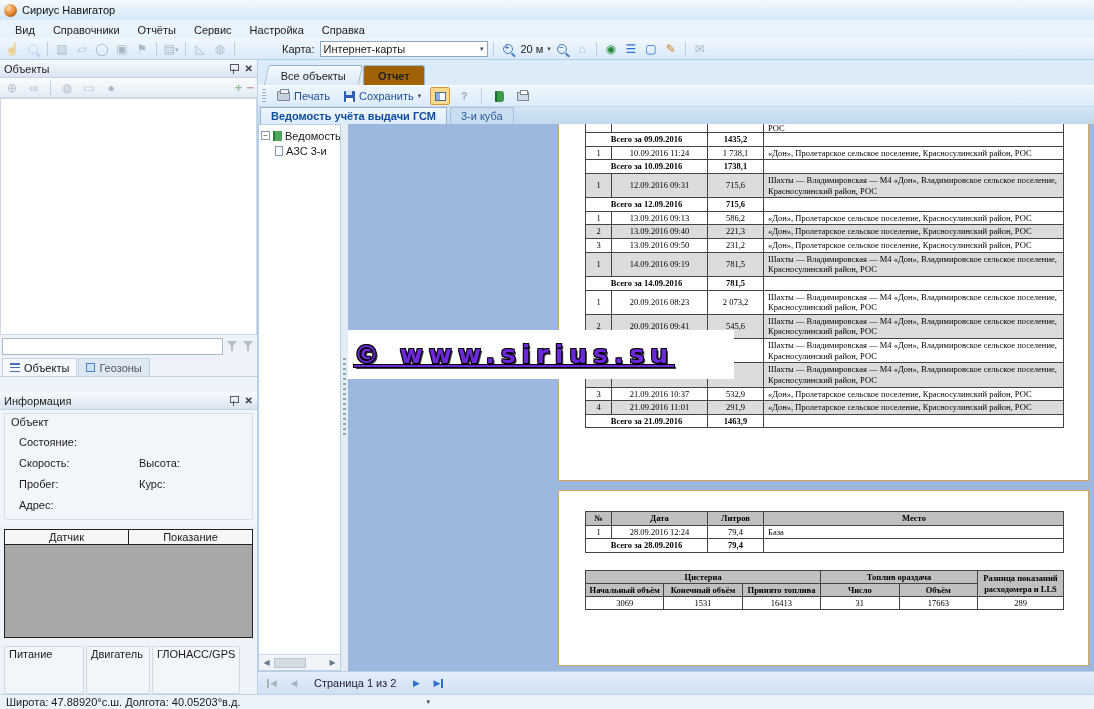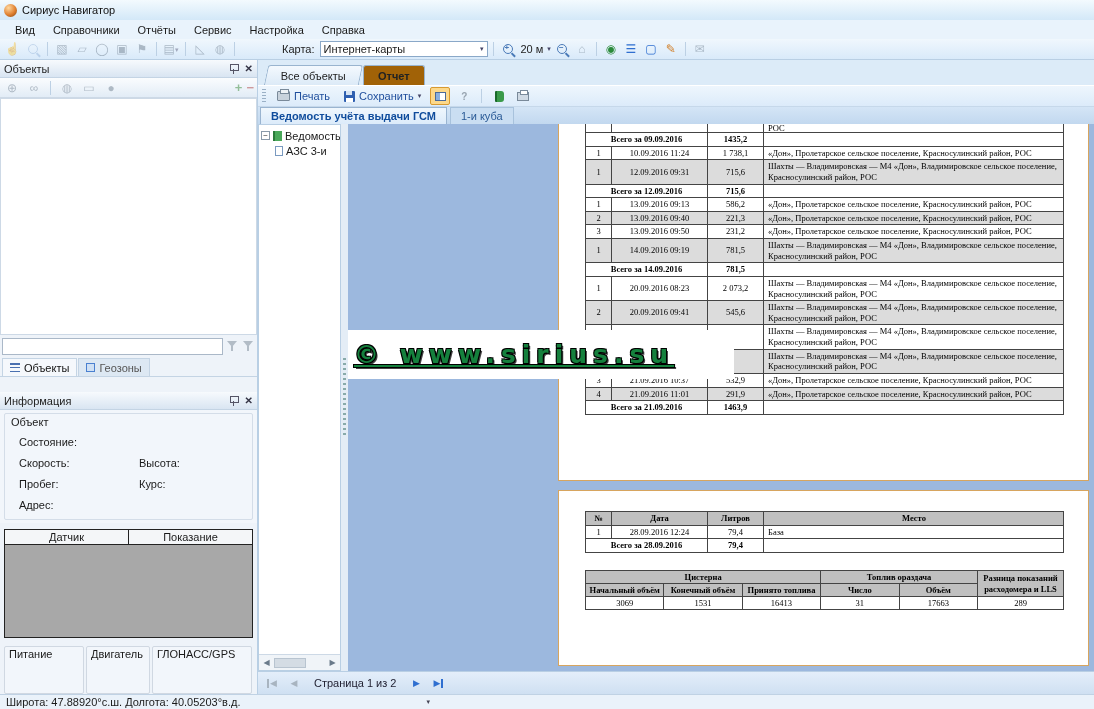--- a/index.html
+++ b/index.html
@@ -56,21 +56,21 @@
   .infobox .lg{margin:0 0 8px 0;}
   .frow{display:flex;margin-bottom:9px;}
   .frow .l{width:120px;margin-left:8px;}
   .senstable{margin:6px 4px 2px 4px;border:1px solid #222;flex:0 0 auto;background:#fff;}
   .senshead{display:flex;height:15px;border-bottom:1px solid #222;align-items:center;}
   .senshead div{flex:1;text-align:center;border-right:1px solid #222;height:100%;line-height:15px;background:#f4f6f8;}
   .senshead div:last-child{border-right:none;}
   .sensbody{height:92px;background:#a8a8a8;}
   .gbrow{display:flex;gap:2px;padding:6px 4px 0 4px;flex:0 0 auto;}
   .gbox{border:1px solid #d0d8e2;border-radius:2px;height:48px;padding:1px 4px;background:#f2f6fb;}
-  .gbox.w1{width:80px;}.gbox.w2{width:64px;}.gbox.w3{width:100px;}
+  .gbox.w1{width:80px;}.gbox.w2{width:64px;}.gbox.w3{width:88px;}
   
   .main{flex:1;display:flex;flex-direction:column;min-width:0;background:#eef3f9;}
   .tabstrip{height:25px;display:flex;align-items:flex-end;padding-left:8px;gap:2px;background:#dcebf8;flex:0 0 auto;}
   .mtab{height:20px;padding:0 14px;display:flex;align-items:center;border:1px solid #99b4cf;border-bottom:none;border-radius:3px 3px 0 0;background:linear-gradient(#f4f9fe,#dceaf7);color:#222;transform:skewX(-12deg);}
   .mtab span{transform:skewX(12deg);}
   .mtab.act{background:#a16207;font-weight:bold;transform:none;z-index:2;}
   .mtab.act span{transform:none;}
   .rtoolbar{height:22px;background:linear-gradient(#eef6fd,#dcebfa);border-top:1px solid #fff;border-bottom:1px solid #c6d8ea;display:flex;align-items:center;gap:4px;padding:0 2px;flex:0 0 auto;}
   .grip{width:4px;height:14px;background:repeating-linear-gradient(#9ab0c6 0 1px,transparent 1px 3px);margin:0 2px;}
   .rbtn{display:flex;align-items:center;gap:4px;padding:2px 5px;border-radius:2px;color:#1f4e9c;}
@@ -117,21 +117,21 @@
   tr.shade td{background:#dcdcdc;}
   tr.total td{font-weight:bold;}
   tr.total .tlbl{text-align:center;}
   tr.cut td{height:8px;padding:0 3px;vertical-align:bottom;line-height:8px;}
   .rpt th{background:#c0c0c0;font-weight:bold;text-align:center;}
   .sumwrap{margin-top:17px;}
   .sum{border-collapse:collapse;width:100%;font-family:"Liberation Serif",serif;font-size:8.5px;table-layout:fixed;color:#000;}
   .sum td,.sum th{border:1px solid #444;padding:1px 2px;text-align:center;line-height:1.2;}
   .sum th{background:#c0c0c0;}
   .watermark{position:absolute;left:-2px;top:206px;width:388px;height:49px;background:#fff;display:flex;align-items:center;padding-left:8px;z-index:6;
-    font-family:"DejaVu Sans",sans-serif;font-weight:bold;font-size:25px;letter-spacing:6px;color:#15803d;text-decoration:underline;
+    font-family:"DejaVu Sans",sans-serif;font-weight:bold;font-size:25px;letter-spacing:6px;color:#6d28d9;text-decoration:underline;
     text-shadow:-1px -1px 0 #000,1px -1px 0 #000,-1px 1px 0 #000,1px 1px 0 #000,2px 2px 0 #444;}
   .pager{height:23px;background:linear-gradient(#e4eefa,#cfe0f2);border-top:1px solid #b9cfe4;display:flex;align-items:center;gap:2px;padding-left:4px;flex:0 0 auto;}
   .pbtn{height:18px;min-width:20px;display:flex;align-items:center;justify-content:center;gap:1px;border:1px solid transparent;border-radius:2px;font-size:9px;}
   .pbtn .tri{font-size:9px;color:#2f6fd0;}
   .pbtn.dis .tri{color:#a8b4c0;}
   .pbtn .bar{width:2px;height:9px;background:#2f6fd0;}
   .pbtn.dis .bar{background:#a8b4c0;}
   .plabel{padding:0 8px;color:#223;}
   
   .statusbar{height:15px;background:#eaf2fa;border-top:1px solid #c0d2e4;display:flex;align-items:center;padding:0 6px;gap:6px;flex:0 0 auto;}
@@ -310,21 +310,21 @@
       <span class="tsep"></span>
       <span class="tgl">
           <span class="bookico"></span>
         </span>
       <span class="tgl">
           <span class="previco"></span>
         </span>
     </div>
     <div class="subtabs">
       <div class="rtab act">Ведомость учёта выдачи ГСМ</div>
-      <div class="rtab inact">1-и куба</div>
+      <div class="rtab inact">3-и куба</div>
     </div>
 
     <div class="rcontent">
 
       <div class="rtree">
         <div class="titems">
           <div class="tnode">
             <span class="expbox">−</span>
             <span class="bookico2"></span>
             <span>Ведомость</span>
@@ -363,20 +363,25 @@
                   <td class="cpl"></td>
                 </tr>
 
                 <tr>
                   <td class="cnum">1</td>
                   <td class="cdt">10.09.2016 11:24</td>
                   <td class="clit">1 738,1</td>
                   <td class="cpl">«Дон», Пролетарское сельское поселение, Красносулинский район, РОС</td>
                 </tr>
 
+                <tr class="total">
+                  <td class="tlbl" colspan="2">Всего за 10.09.2016</td>
+                  <td class="clit">1738,1</td>
+                  <td class="cpl"></td>
+                </tr>
 
                 <tr class="shade">
                   <td class="cnum">1</td>
                   <td class="cdt">12.09.2016 09:31</td>
                   <td class="clit">715,6</td>
                   <td class="cpl">Шахты — Владимировская — М4 «Дон», Владимировское сельское поселение, Красносулинский район, РОС</td>
                 </tr>
 
                 <tr class="total">
                   <td class="tlbl" colspan="2">Всего за 12.09.2016</td>

